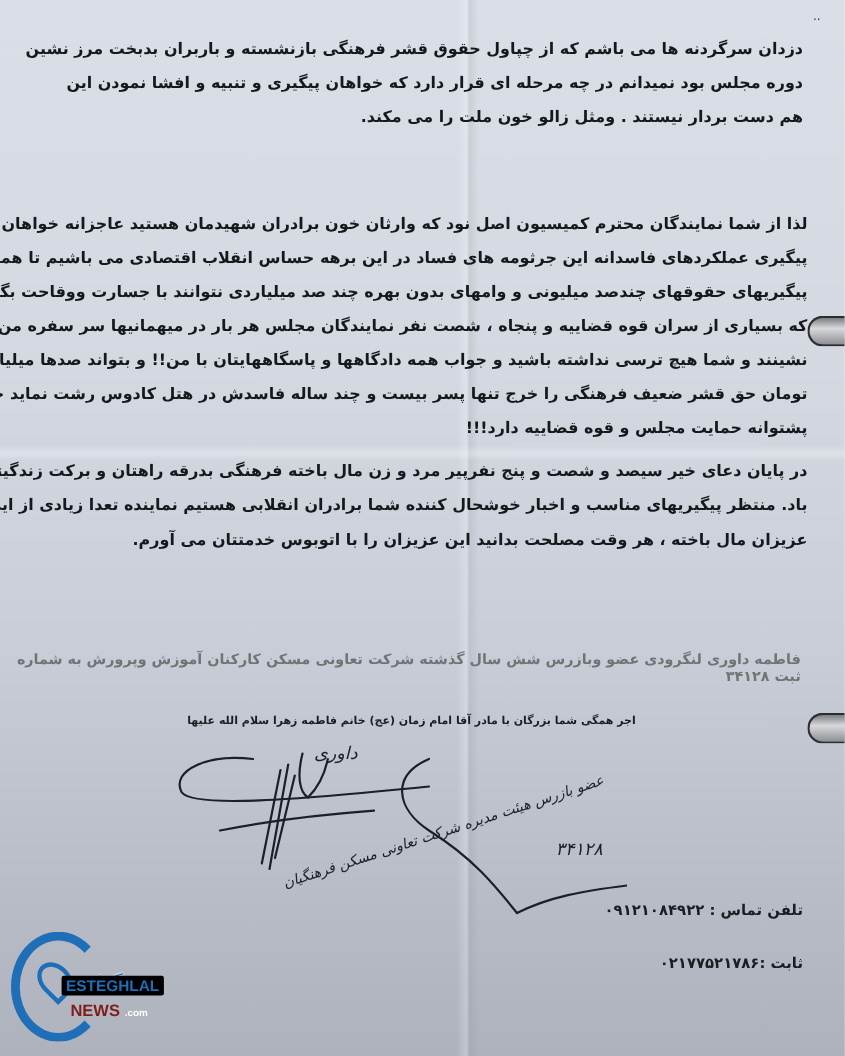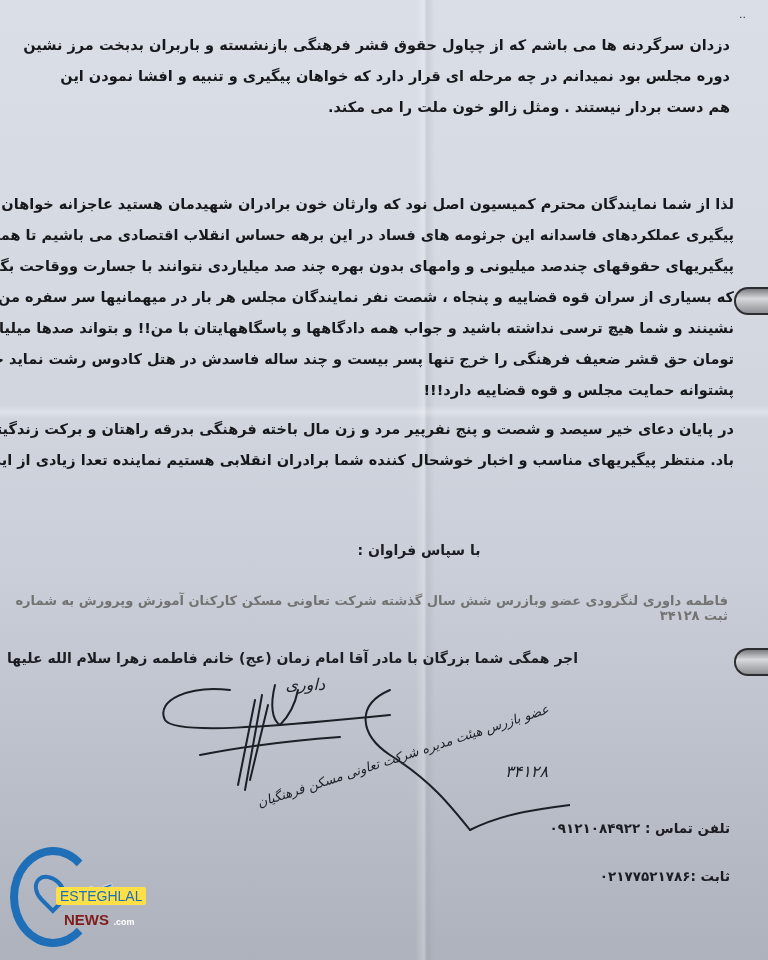--- a/index.html
+++ b/index.html
@@ -22,37 +22,37 @@
     position:absolute; right:38px; left:28px; direction:rtl; text-align:justify;
     color:#17181c; font-weight:bold; font-size:14.5px; line-height:31px;
     text-align-last:right;
   }
   .line { display:block; white-space:nowrap; }
   #p1 { top:30px; }
   #p2 { top:157px; right:34px;margin-top:32px; }
   #p3 { top:414px; right:34px; }
   .closing { position:absolute; top:542px; left:0; right:0; text-align:center; direction:rtl; font-weight:bold; font-size:14px; color:#1c1d22; padding-left:70px; }
   .sig-line { position:absolute; top:593px; right:40px; direction:rtl; font-weight:bold; font-size:13px; color:#737373; }
-  .prayer { position:absolute; top:650px; right:190px; direction:rtl; font-weight:bold; font-size:14px; color:#1c1d22; }
+  .prayer { position:absolute; top:650px; right:190px; direction:rtl; font-weight:bold; font-size:10px; color:#1c1d22; }
   .phone { position:absolute; right:38px; direction:rtl; font-size:13.5px; color:#1c1d22; font-weight:bold;margin-top:28px; }
   #phone1 { top:792px; }
   #phone2 { top:840px; }
   .signature { position:absolute; left:150px; top:665px; width:420px; height:180px; }
   .clip { position:absolute; right:0; width:32px; height:24px; border-radius:14px 0 0 14px;
     background: linear-gradient(180deg,#7a7d82 0%,#d8d9db 40%,#8d9095 100%); border:2px solid #2c2d30; border-right:none; }
   #clip1 { top:287px; }
   #clip2 { top:648px; }
   .logo { position:absolute; left:8px; top:843px; width:150px; height:110px; }
   .logo-circle { position:absolute; left:2px; top:4px; width:86px; height:100px; border-radius:50%;
     border:8px solid #1e6fb8; border-right-color:transparent; box-sizing:border-box; }
   .logo-pin { position:absolute; left:28px; top:30px; width:28px; height:36px; border:4px solid #1e6fb8;
     border-radius:50% 50% 50% 0; transform:rotate(-45deg); box-sizing:border-box; }
   .logo-fa { position:absolute; left:58px; top:18px; color:#1e6fb8; font-weight:bold; font-size:15px; direction:rtl;
     text-shadow:0 0 2px #fff, 0 0 2px #fff;margin-top:23px; }
-  .logo-es { position:absolute; left:48px; top:44px; background:#fde047; color:#1e6fb8; font-weight:normal; font-size:14px;
+  .logo-es { position:absolute; left:48px; top:44px; background:#000000; color:#1e6fb8; font-weight:bold; font-size:14px;
     padding:1px 4px; border-radius:2px; font-family:"Liberation Sans", sans-serif; }
   .logo-news { position:absolute; left:56px; top:68px; font-weight:bold; font-family:"Liberation Sans", sans-serif; }
   .logo-news .n { color:#7f1d1d; font-size:15px; }
   .logo-news .c { color:#fff; font-size:9px; }
 </style>
 </head>
 <body>
 
 <div class="paper">
   <div class="fold"></div>
@@ -72,23 +72,23 @@
     <span class="line">پیگیریهای حقوقهای چندصد میلیونی و وامهای بدون بهره چند صد میلیاردی نتوانند با جسارت ووقاحت بگویند</span>
     <span class="line">که بسیاری از سران قوه قضاییه و پنجاه ، شصت نفر نمایندگان مجلس هر بار در میهمانیها سر سفره من می</span>
     <span class="line">نشینند و شما  هیچ ترسی نداشته باشید و جواب همه دادگاهها و پاسگاههایتان با من!! و بتواند صدها میلیارد</span>
     <span class="line">تومان حق قشر ضعیف فرهنگی را خرج تنها پسر بیست و چند ساله فاسدش در هتل کادوس رشت نماید چون</span>
     <span class="line">پشتوانه حمایت مجلس و قوه قضاییه دارد!!!</span>
   </div>
 
   <div class="text-block" id="p3">
     <span class="line">در پایان دعای خیر سیصد و شصت و پنج نفرپیر مرد و زن مال باخته فرهنگی بدرقه راهتان و برکت زندگیتان</span>
     <span class="line">باد. منتظر پیگیریهای مناسب و اخبار خوشحال کننده شما برادران انقلابی هستیم  نماینده تعدا زیادی از این</span>
+    <span class="line">عزیزان مال باخته ، هر وقت مصلحت بدانید این عزیزان را با اتوبوس خدمتتان می آورم.</span>
   </div>
 
-  <div class="closing">با سپاس فراوان :</div>
   <div class="sig-line">فاطمه داوری لنگرودی عضو  وبازرس شش سال گذشته شرکت تعاونی مسکن کارکنان آموزش وپرورش به شماره ثبت ۳۴۱۲۸</div>
   <div class="prayer">اجر همگی شما بزرگان با مادر آقا امام زمان (عج) خانم فاطمه زهرا سلام الله علیها</div>
 
   <svg class="signature" viewBox="0 0 420 180">
     <g fill="none" stroke="#1d1f26" stroke-width="2" stroke-linecap="round">
       <path d="M80,25 C40,20 5,35 15,55 C25,70 120,62 240,50"></path>
       <path d="M50,90 C100,80 150,75 190,72"></path>
       <path d="M112,30 L95,125 M105,35 L88,120 M118,40 L100,115"></path>
       <path d="M125,20 C120,40 122,55 130,60 C140,50 145,40 148,25"></path>
       <path d="M240,25 C205,40 210,70 240,90 C280,115 300,140 320,165"></path>

